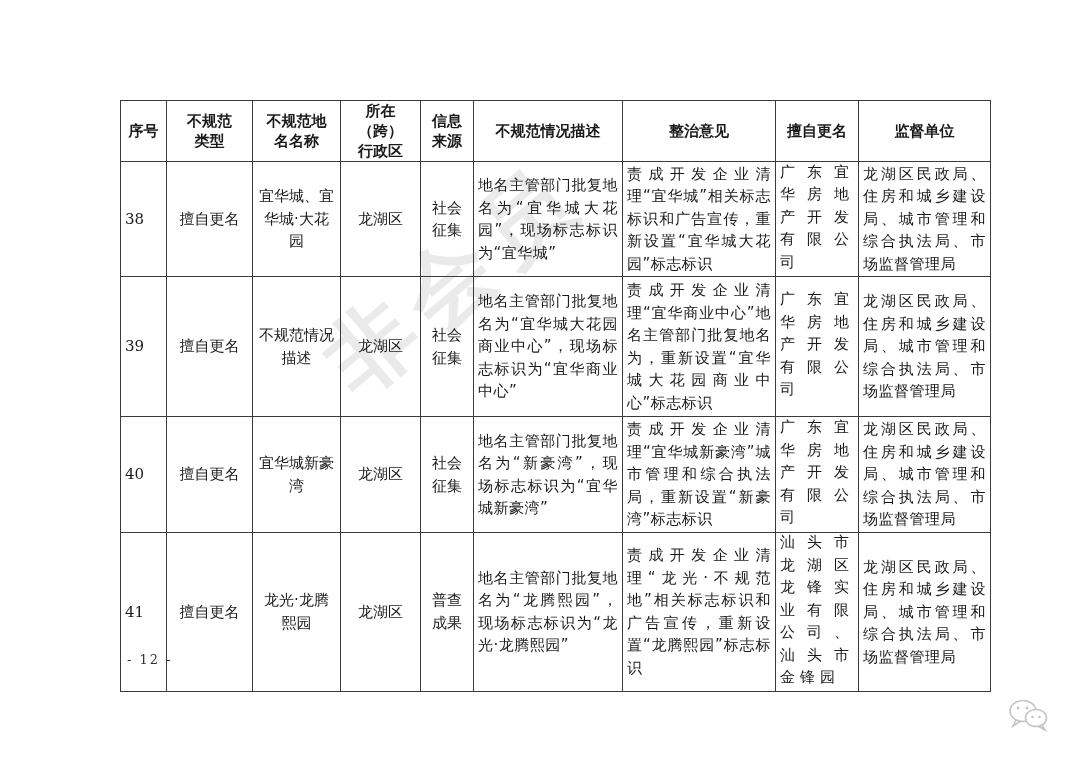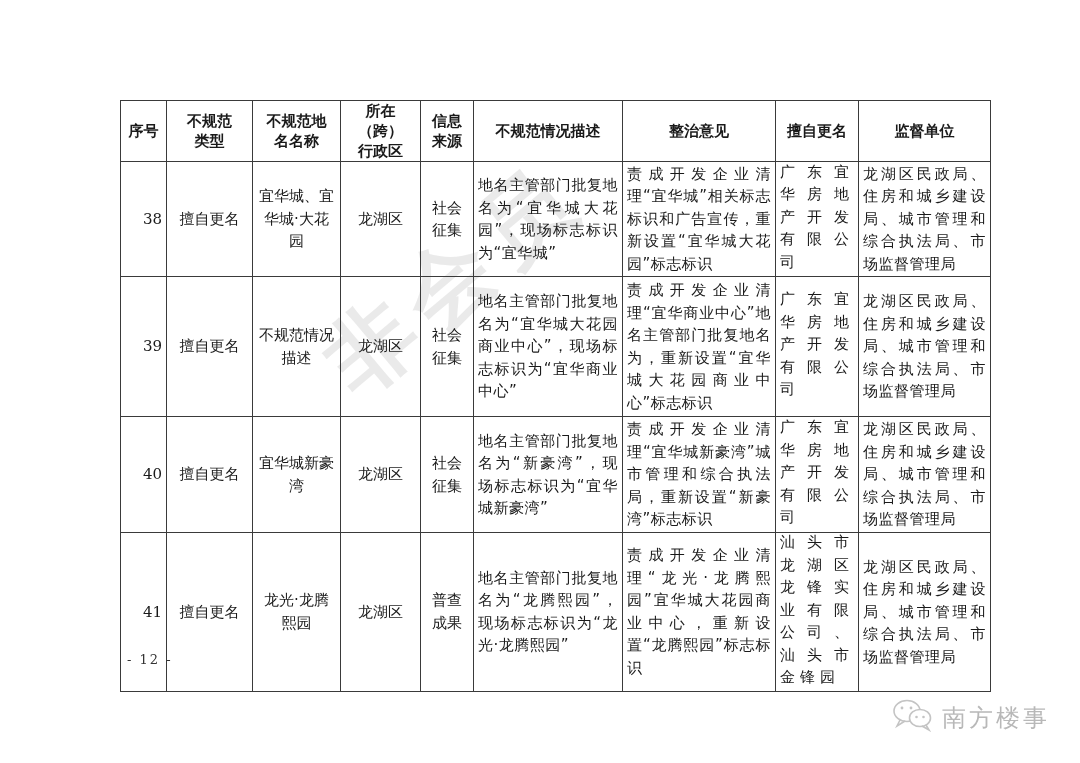--- a/index.html
+++ b/index.html
@@ -13,21 +13,21 @@
     border-collapse: collapse; table-layout: fixed;
     border: 1.5px solid #2a2a2a;
   }
   table.doc th, table.doc td {
     border: 1px solid #3a3a3a; padding: 0 4px; vertical-align: middle;
     font-size: 15px; line-height: 22.5px; font-weight: normal;
   }
   table.doc th { font-weight: bold; text-align: center; font-size: 15px; line-height: 20px; height: 46px; }
   td.c { text-align: center; }
   td.l { text-align: center; }
-  td.num { text-align: right; font-family: "DejaVu Serif", serif; font-size: 13px; }
+  td.num { text-align: left; font-family: "DejaVu Serif", serif; font-size: 13px; }
   td.just { text-align: justify; letter-spacing: 0.5px; }
   td.spaced { letter-spacing: 5px; font-family: Liberation Mono, monospace; }
   tr.r38 td { height: 114px; }
   tr.r39 td { height: 139px; }
   tr.r40 td { height: 115px; }
   tr.r41 td { height: 113px; }
   .pageno {
     position: absolute; left: 127px; top: 652px; font-family: "DejaVu Serif", serif; font-size: 13px;
     color: #333; letter-spacing: 2px;
   }
@@ -111,21 +111,21 @@
         <td class="just spaced">广东宜华房地产开发有限公司</td>
         <td class="just">龙湖区民政局、住房和城乡建设局、城市管理和综合执法局、市场监督管理局</td>
       </tr>
       <tr class="r41">
         <td class="num">41</td>
         <td class="c">擅自更名</td>
         <td class="c">龙光·龙腾熙园</td>
         <td class="c">龙湖区</td>
         <td class="c">普查成果</td>
         <td class="just">地名主管部门批复地名为“龙腾熙园”，现场标志标识为“龙光·龙腾熙园”</td>
-        <td class="just">责成开发企业清理“龙光·龙腾熙园”宜华城大花园商业中心，重新设置“龙腾熙园”标志标识</td>
+        <td class="just">责成开发企业清理“龙光·不规范地”相关标志标识和广告宣传，重新设置“龙腾熙园”标志标识</td>
         <td class="just spaced">汕头市龙湖区龙锋实业有限公司、汕头市金锋园</td>
         <td class="just">龙湖区民政局、住房和城乡建设局、城市管理和综合执法局、市场监督管理局</td>
       </tr>
     </tbody>
   </table>
 
   <div class="pageno">- 12 -</div>
 
   <div class="brand">
     <span>
@@ -133,19 +133,18 @@
         <ellipse cx="15" cy="13" rx="13" ry="10.5" fill="none" stroke="#c4c4c4" stroke-width="1.6"></ellipse>
         <path d="M8 22 L5 28 L13 23" fill="none" stroke="#c4c4c4" stroke-width="1.6"></path>
         <circle cx="10" cy="10" r="1.4" fill="#c4c4c4"></circle>
         <circle cx="19" cy="10" r="1.4" fill="#c4c4c4"></circle>
         <ellipse cx="28" cy="20" rx="10.5" ry="8.5" fill="#fff" stroke="#c4c4c4" stroke-width="1.6"></ellipse>
         <path d="M34 27 L37 32 L30 28" fill="none" stroke="#c4c4c4" stroke-width="1.6"></path>
         <circle cx="24.5" cy="19" r="1.3" fill="#c4c4c4"></circle>
         <circle cx="31.5" cy="19" r="1.3" fill="#c4c4c4"></circle>
       </svg>
     </span>
-    <span>南方楼事</span>
   </div>
 </div>
 
 <style>
   .ml { white-space: pre-line; }
 </style>
 
 </body></html>

